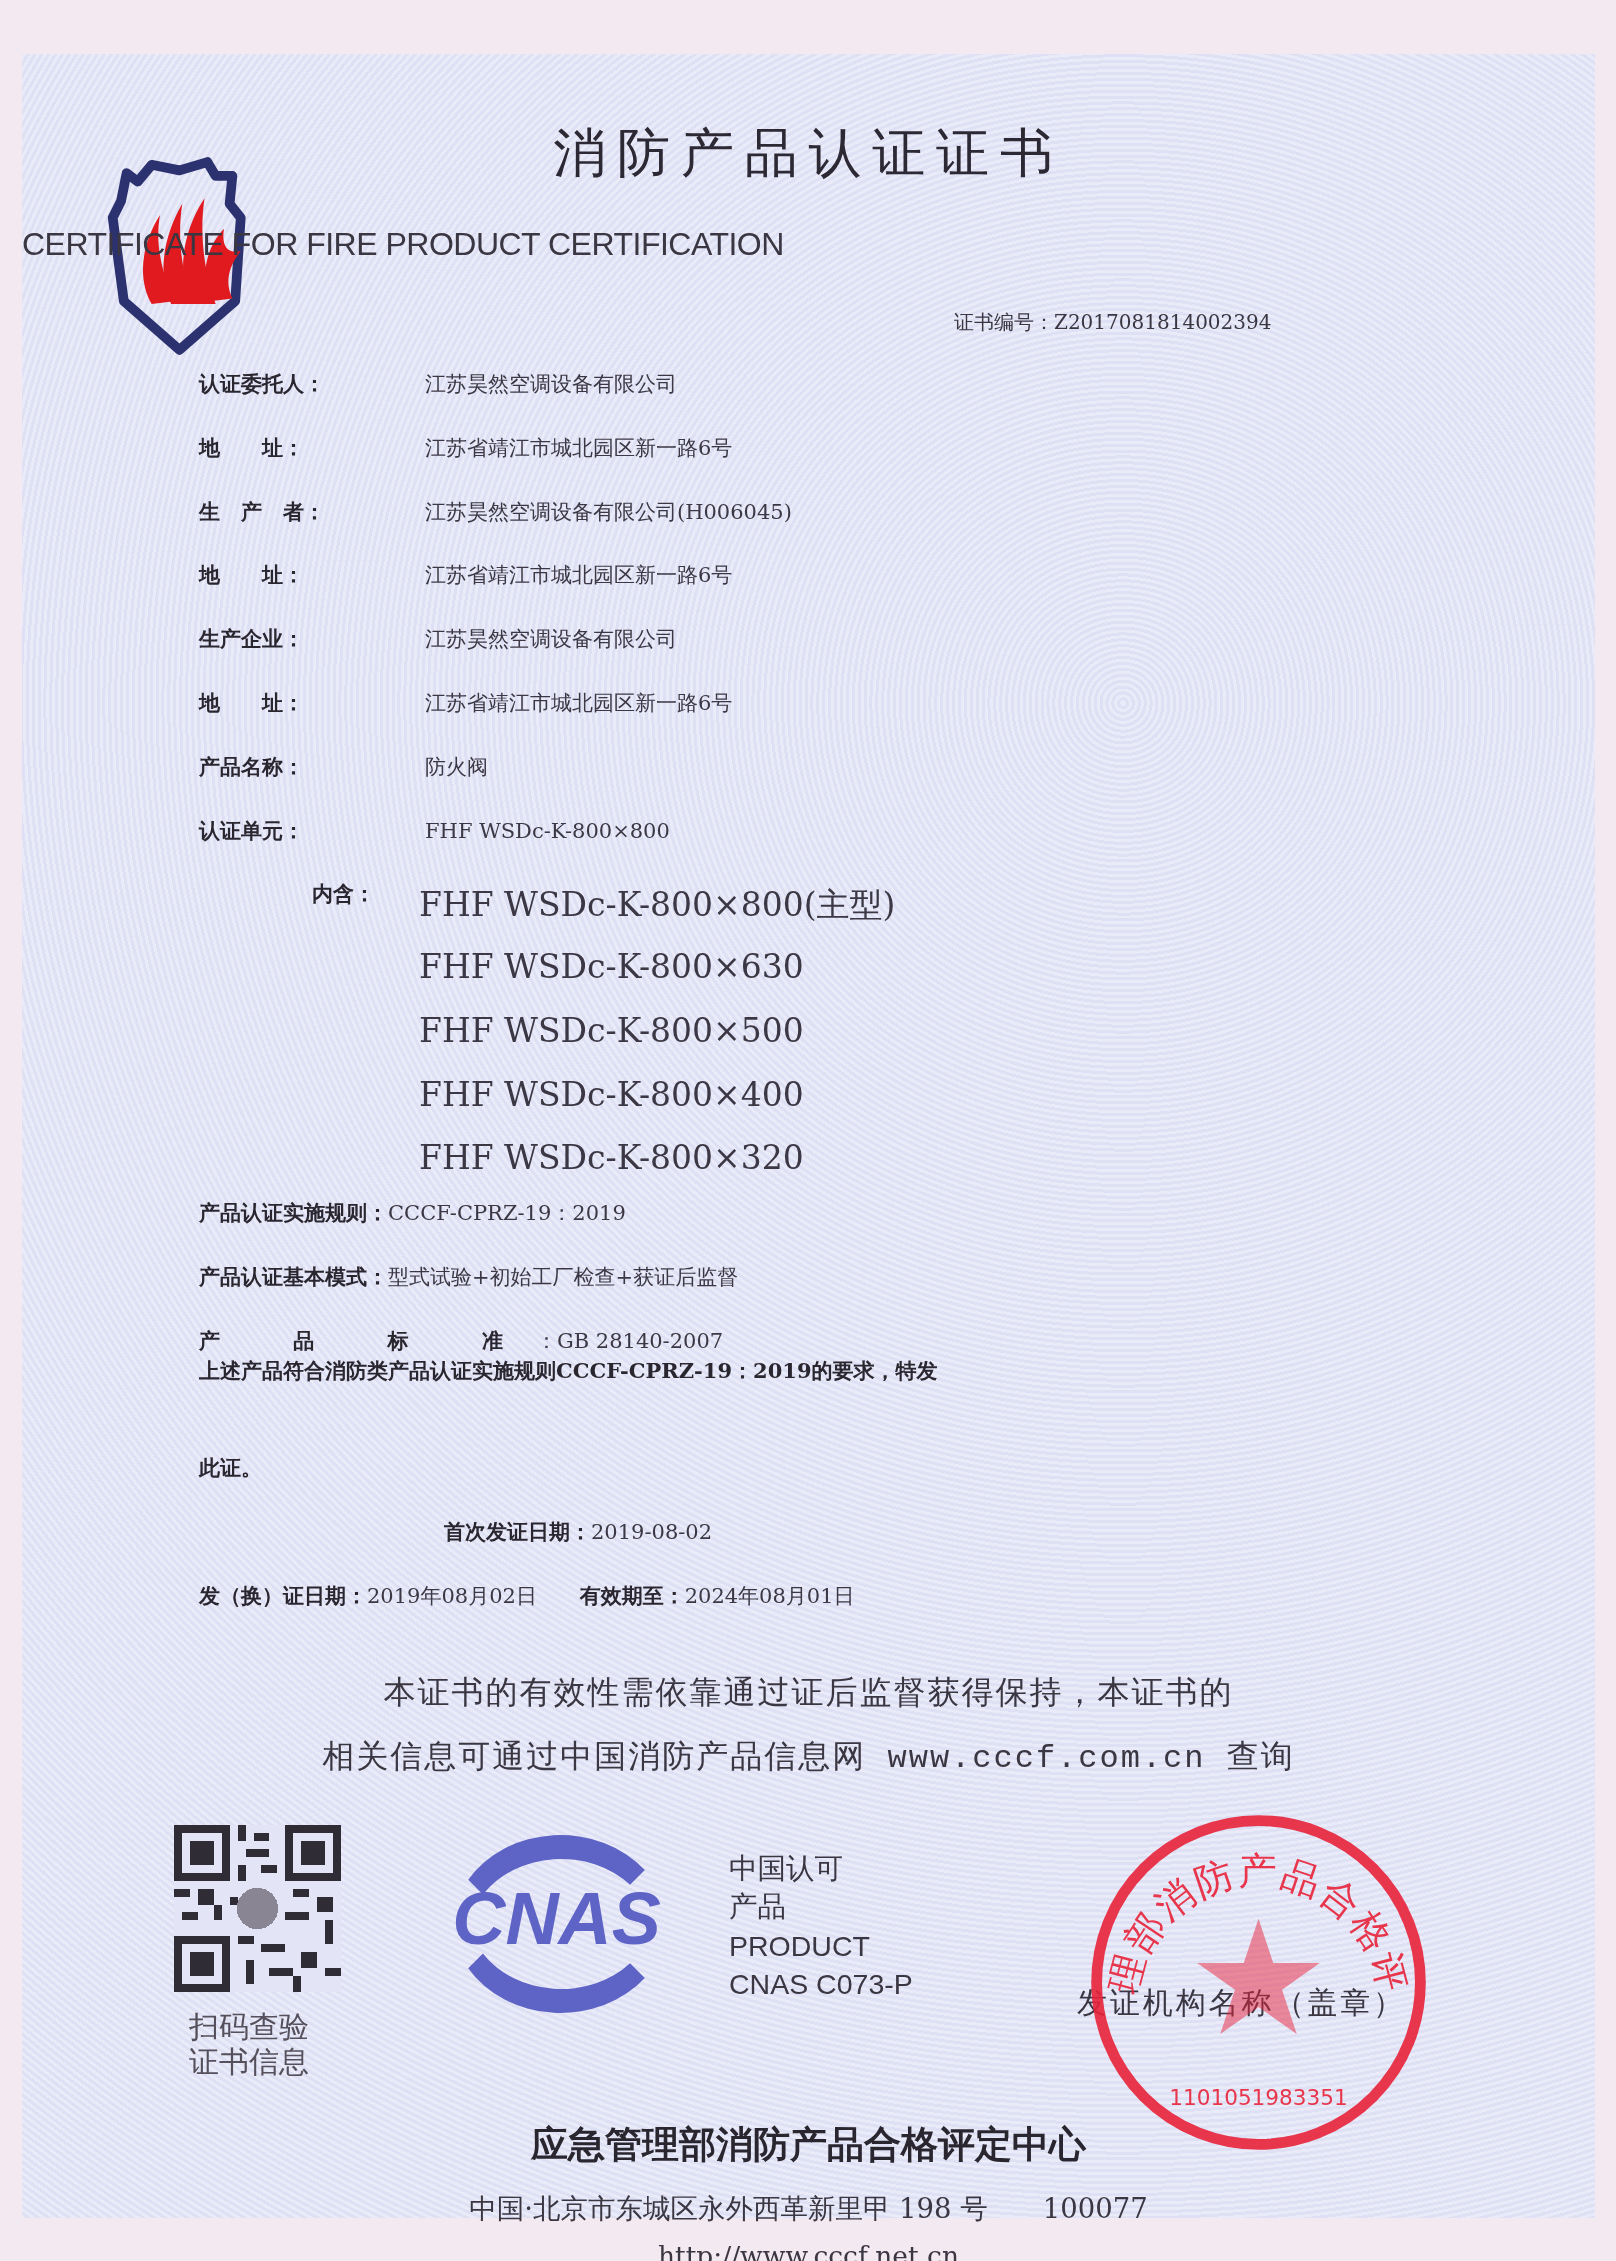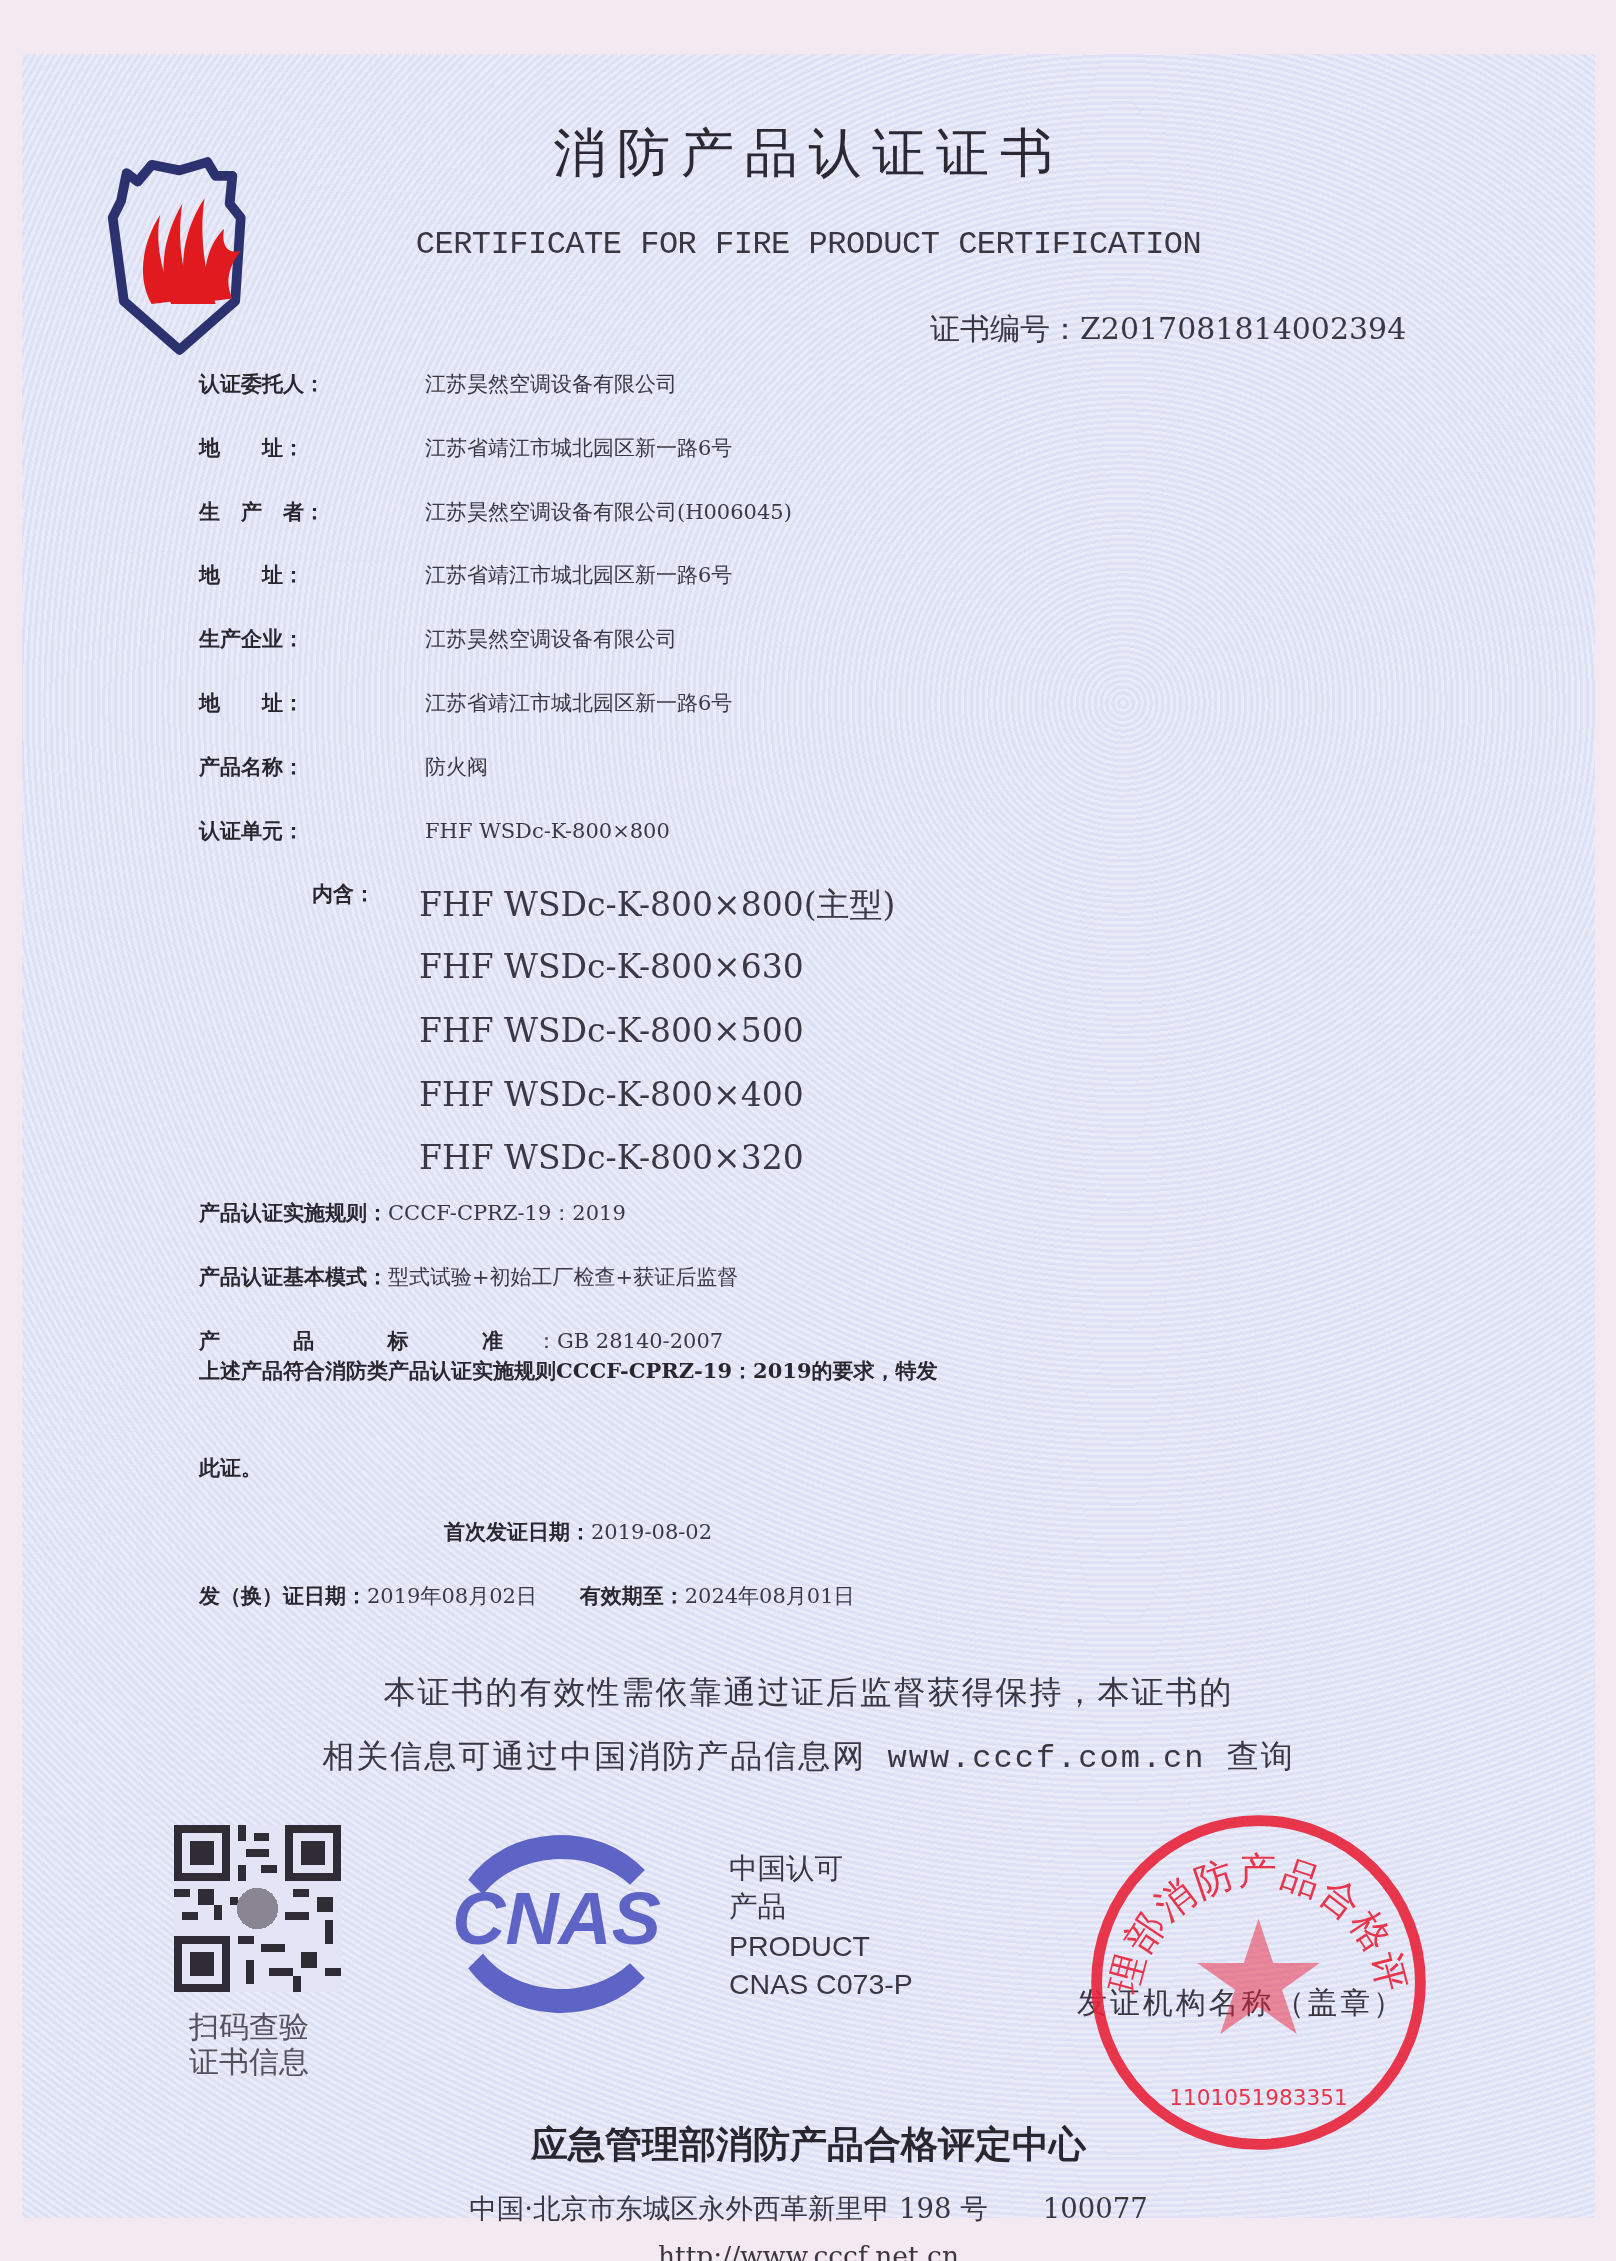--- a/index.html
+++ b/index.html
@@ -17,25 +17,25 @@
       #e3e4f6;
   }
   .abs { position: absolute; }
   .logo { left: 74px; top: 93px; width: 167px; height: 211px; }
   .title-cn {
     left: 0; width: 100%; top: 64px; text-align: center;
     font-family: "DejaVu Sans", "Liberation Sans", sans-serif;
     font-size: 53px; letter-spacing: 10.8px; color: #2c2834;
   }
   .title-en {
-    left: 0; width: 100%; top: 172px; text-align: center;
-    font-family: Liberation Mono, monospace;
+    left: 0; width: 100%; top: 172px; text-align: left;
+    font-family: Liberation Sans, sans-serif;
     font-size: 32px; letter-spacing: -0.5px; color: #3a3642;
   }
-  .certno { left: 908px; top: 255px; font-size: 30px; color: #3a3642; }
+  .certno { left: 932px; top: 255px; font-size: 20px; color: #3a3642; }
   .row { position: absolute; left: 177px; font-size: 21px; line-height: 1; white-space: nowrap; }
   .lbl { font-weight: bold; color: #2a2630; display: inline-block; }
   .val { color: #3b3744; }
   .lbl-w { width: 226px; }
   .indent { position: absolute; left: 397px; font-size: 33px; color: #3b3744; white-space: nowrap; }
   .notice {
     left: 0; width: 100%; text-align: center;
     font-family: Liberation Mono, monospace;
     font-size: 32px; color: #3a3642; letter-spacing: 2px;
   }

